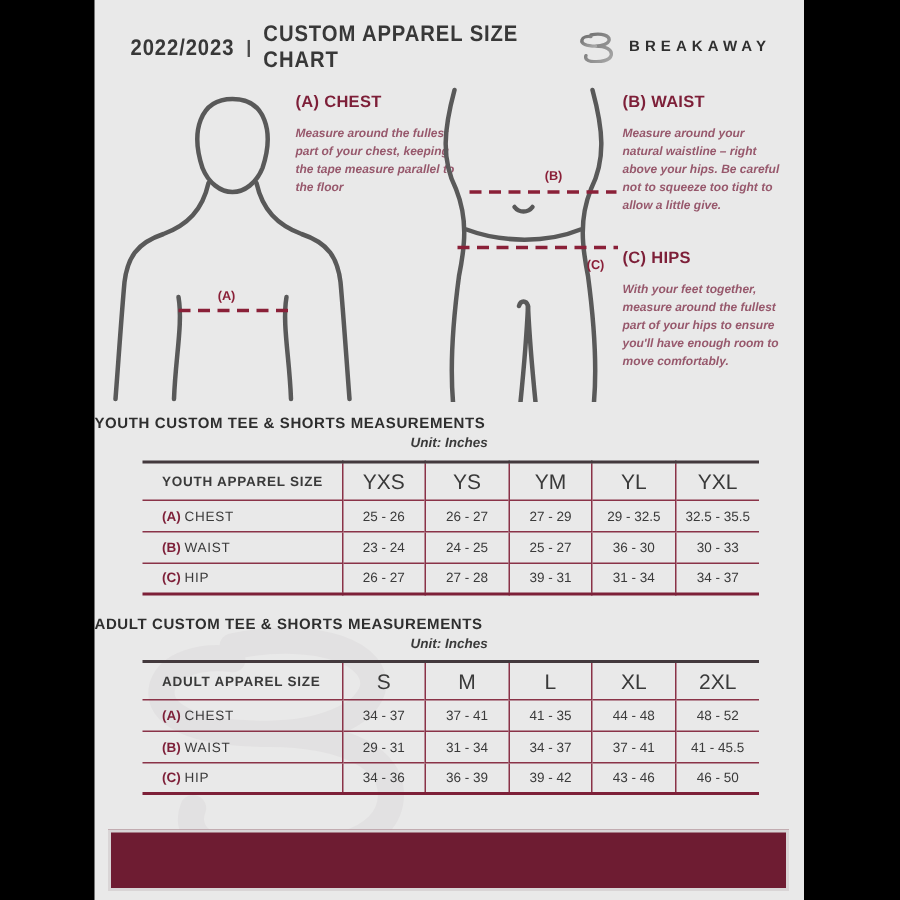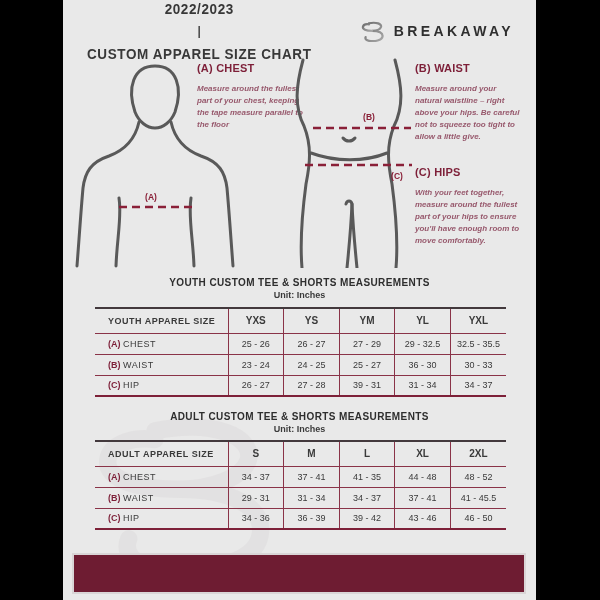--- a/index.html
+++ b/index.html
@@ -9,52 +9,52 @@
   }
   .page{
     position:absolute;left:63px;top:0;width:473px;height:600px;
     background:#e9e9e9;
   }
   
   .header-bar{
     position:absolute;left:24px;right:22px;top:20px;height:22px;
     display:flex;align-items:center;justify-content:space-between;
   }
-  .header-left{display:flex;align-items:center;gap:8px;color:#383838;flex-direction:column;}
+  .header-left{display:flex;align-items:center;gap:8px;color:#383838;}
   .hdr-txt{font-weight:bold;font-size:13.5px;letter-spacing:.6px;transform:scaleY(1.12);}
   .hdr-sep{font-weight:bold;font-size:12px;color:#4a4a4a;}
   .header-right{display:flex;align-items:center;gap:7px;}
-  .brand-name{font-weight:bold;font-size:14px;letter-spacing:3.4px;color:#2f2f2f;}
+  .brand-name{font-weight:bold;font-size:10px;letter-spacing:3.4px;color:#2f2f2f;}
   
   .fig{position:absolute;}
   .fig-stroke{fill:none;stroke:#595959;stroke-width:3;stroke-linecap:round;}
   .dash-line{fill:none;stroke:#8a2038;stroke-width:2.4;stroke-dasharray:8 5;}
   .fig-label{font-family:"Liberation Sans",sans-serif;font-size:8.5px;font-weight:bold;fill:#8a2038;}
   .desc-block{position:absolute;width:110px;}
   .desc-head{font-size:11px;font-weight:bold;color:#7d1f38;margin:0 0 9px 0;letter-spacing:.2px;}
   .desc-body{font-size:8px;font-style:italic;line-height:1.5;color:#97586c;margin:0;font-weight:bold;}
   
-  .sec-title{position:absolute;left:0;width:100%;text-align:center;font-size:10px;font-weight:bold;color:#2e2e2e;letter-spacing:.4px;}
-  .sec-unit{position:absolute;left:0;width:100%;text-align:center;font-size:9px;font-weight:bold;color:#3a3a3a;}
+  .sec-title{position:absolute;left:0;width:100%;text-align:left;font-size:10px;font-weight:bold;color:#2e2e2e;letter-spacing:.4px;}
+  .sec-unit{position:absolute;left:0;width:100%;text-align:center;font-size:9px;font-style:italic;font-weight:bold;color:#3a3a3a;}
   
   table.size-table{
     position:absolute;left:32px;width:411px;border-collapse:collapse;table-layout:fixed;
     border-top:2px solid #43393d;border-bottom:2px solid #7d2038;
     font-size:9px;color:#3a3a3a;
   }
   .size-table col.c0{width:133px;}
   .size-table tr{height:21px;}
   .size-table tr.hdr{height:25px;}
   .size-table tr.hdr{border-bottom:1.5px solid #8a3348;}
   .size-table tr.datarow{border-bottom:1.5px solid #8a3348;}
   .size-table tr.datarow:last-child{border-bottom:none;}
   .size-table th,.size-table td{padding:0;text-align:center;vertical-align:middle;font-weight:normal;}
   .size-table th:first-child,.size-table td:first-child{text-align:left;padding-left:13px;}
   .size-table th:not(:first-child),.size-table td:not(:first-child){border-left:1.5px solid #8a3348;}
-  .size-table th.size-col{font-weight:bold;font-size:10px;}
+  .size-table th.size-col{font-weight:normal;font-size:14px;}
   .size-table th.label-col{letter-spacing:.5px;font-size:9px;font-weight:bold;}
   .row-key{color:#7d1f38;font-weight:bold;}
   .row-label{letter-spacing:.5px;margin-top:28px;}
   
   .watermark{position:absolute;left:22px;top:412px;opacity:.55;}
   .footer-bar{
     position:absolute;left:9px;top:553px;width:450px;height:37px;
     background:#6e1c32;border:2px solid #d9d5d6;
   }
   .black-bar{position:absolute;top:0;height:600px;background:#000;}

